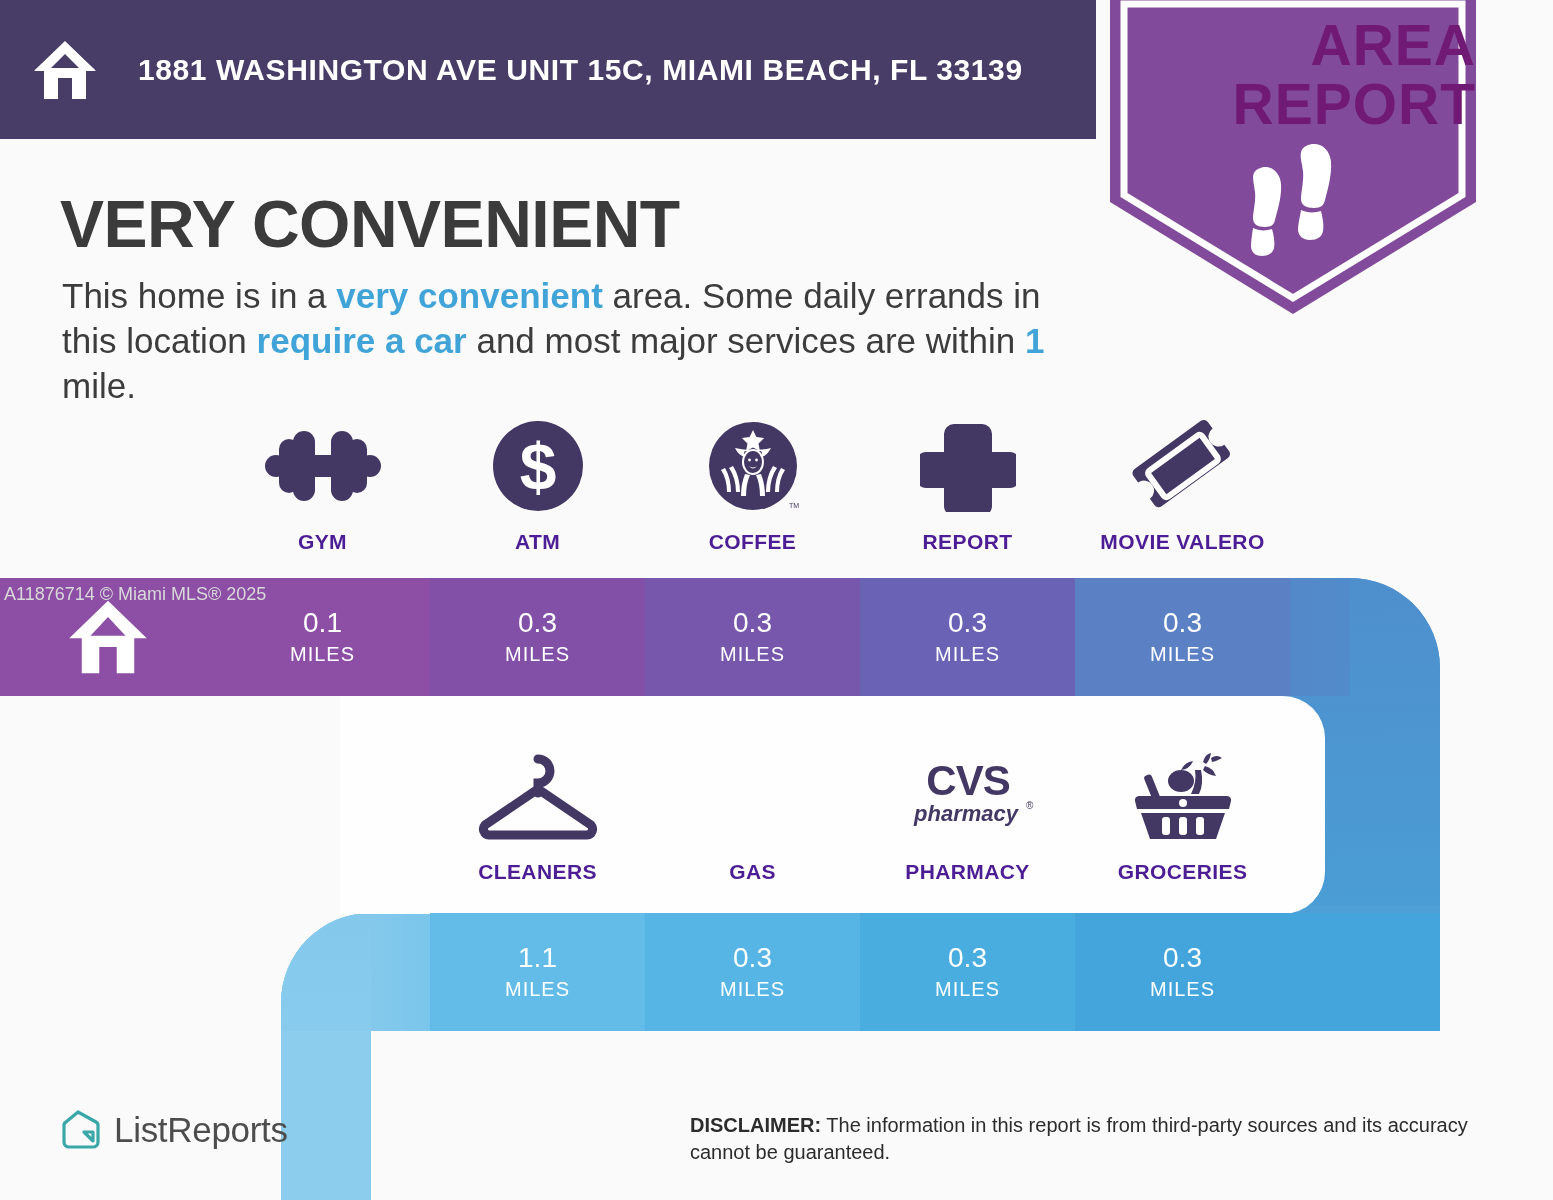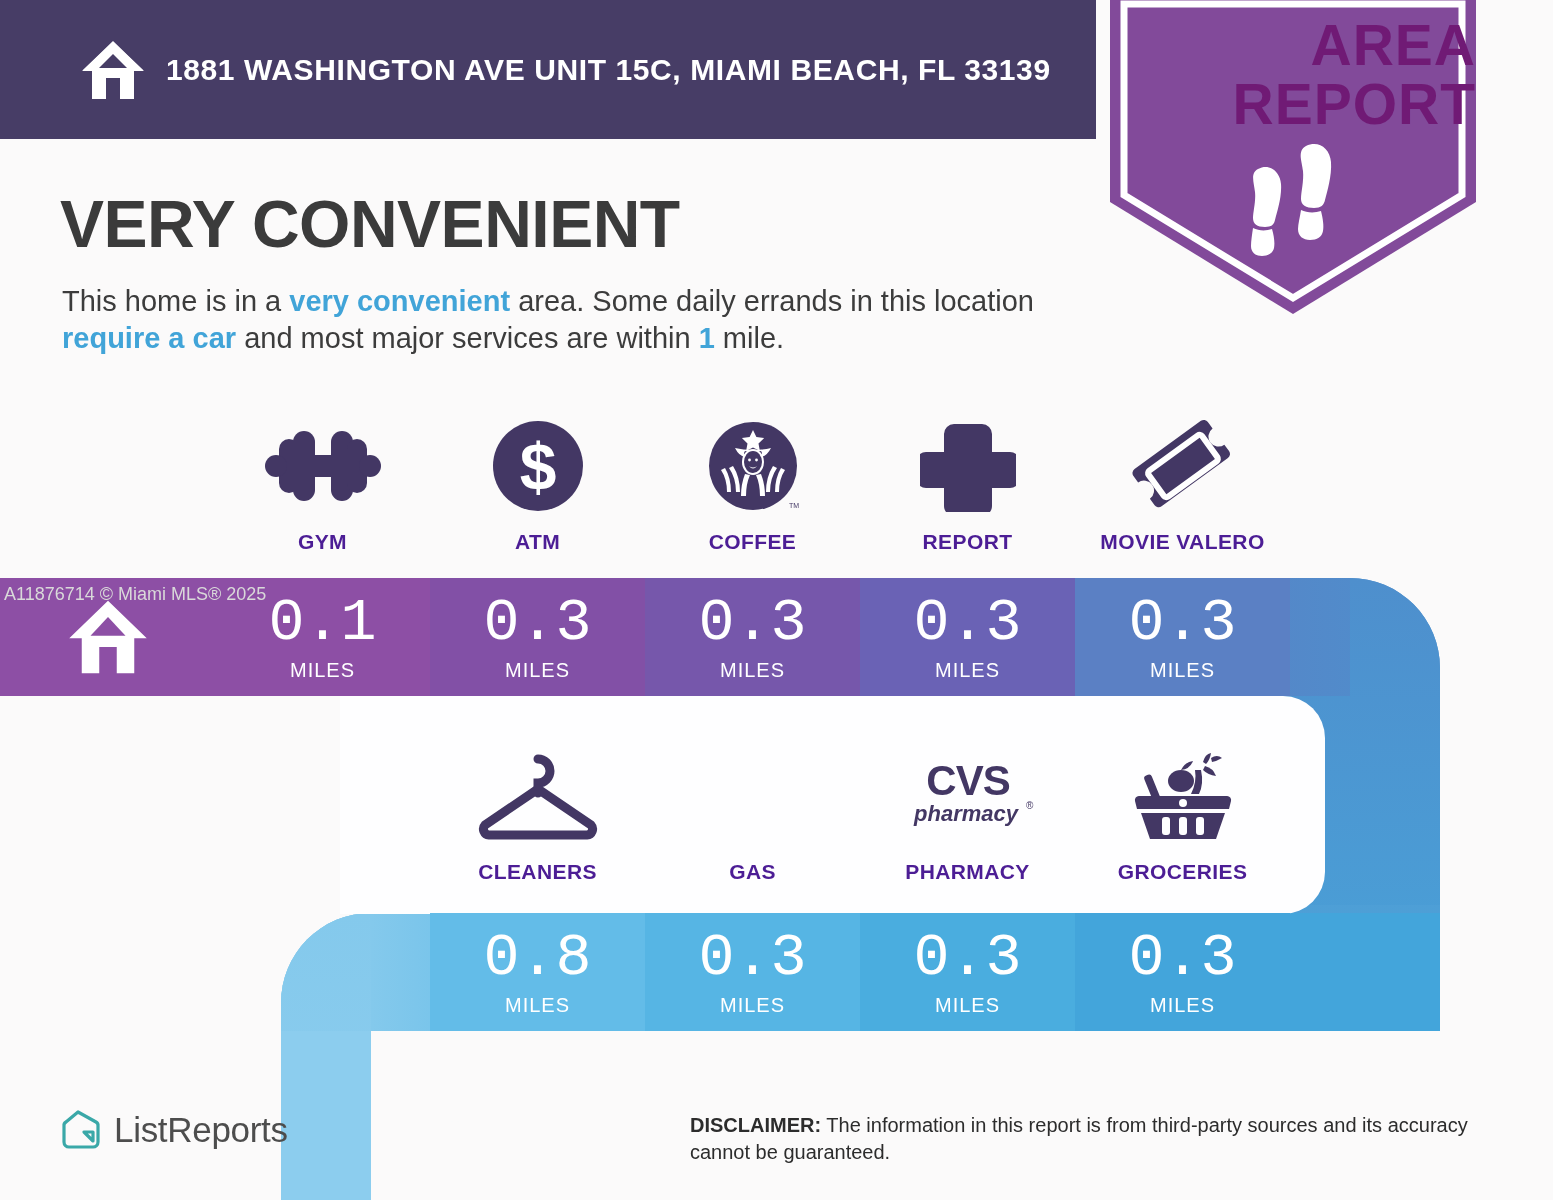--- a/index.html
+++ b/index.html
@@ -8,21 +8,21 @@
     background: #fbfafa;
     font-family: "Liberation Sans", sans-serif;
     overflow: hidden;
   }
   #page { position: relative; width: 1553px; height: 1200px; background: #fbfafa; }
 
   
   .header-bar {
     position: absolute; left: 0; top: 0; width: 1096px; height: 139px;
     background: #473d66;
-    display: flex; align-items: center; padding-left: 80px; gap: 20px;
+    display: flex; align-items: center; padding-left: 32px; gap: 40px;
   }
   .header-home-icon { width: 66px; height: 64px; flex: 0 0 auto; }
   .header-address {
     color: #ffffff; font-size: 30px; font-weight: 700;
     letter-spacing: 0.6px; white-space: nowrap;
   }
 
   
   .badge { position: absolute; left: 1110px; top: -6px; width: 366px; height: 320px; }
   .badge svg { display: block; width: 100%; height: 100%; }
@@ -31,22 +31,22 @@
     text-align: right; color: #701a75; font-size: 57px; font-weight: 700;
     line-height: 1.03; letter-spacing: 1px;
   }
 
   
   .headline {
     position: absolute; left: 60px; top: 186px;
     font-size: 66px; font-weight: 700; color: #3b3b3b; letter-spacing: -0.5px;
   }
   .intro {
-    position: absolute; left: 62px; top: 283px; width: 1035px;
-    font-size: 29px; line-height: 1.28; color: #3c3c3c;
+    position: absolute; left: 62px; top: 274px; width: 1035px;
+    font-size: 35px; line-height: 1.28; color: #3c3c3c;
   }
   .hl { color: #41a4d8; font-weight: 700; }
 
   
   .ribbon { position: absolute; left: 0; top: 0; width: 1553px; height: 1200px;
             pointer-events: none; }
   .ribbon svg { display: block; }
 
   
   .icon-row { position: absolute; display: flex; }
@@ -61,21 +61,21 @@
   }
   #icon-row-1 { left: 215px; top: 418px; }
   #icon-row-2 { left: 430px; top: 748px; }
 
   
   .dist-row { position: absolute; display: flex; }
   .dist-cell {
     width: 215px; height: 118px; display: flex; flex-direction: column;
     align-items: center; justify-content: center; color: #ffffff;
   }
-  .dist-value { font-size: 60px; font-weight: 400; line-height: 1; font-family: Liberation Mono, monospace; }
+  .dist-value { font-size: 28px; font-weight: 400; line-height: 1; }
   .dist-unit { font-size: 20px; font-weight: 400; letter-spacing: 1px; margin-top: 6px; }
   #dist-row-1 { left: 215px; top: 578px; }
   #dist-row-2 { left: 430px; top: 913px; }
 
   
   .ribbon-home {
     position: absolute; left: 0px; top: 578px; width: 215px; height: 118px;
     display: flex; align-items: center; justify-content: center;
   }
 
@@ -392,21 +392,21 @@
             <rect x="65" y="69" width="8" height="18" rx="3" fill="#fefeff"></rect>
           </g>
         </svg>
       </div>
       <div class="icon-label">GROCERIES</div>
     </div>
   </div>
 
   <div class="dist-row" id="dist-row-2">
     <div class="dist-cell" style="background: rgb(99, 188, 232);">
-      <div class="dist-value">0.8</div>
+      <div class="dist-value">1.1</div>
       <div class="dist-unit">MILES</div>
     </div>
     <div class="dist-cell" style="background: rgb(86, 181, 228);">
       <div class="dist-value">0.3</div>
       <div class="dist-unit">MILES</div>
     </div>
     <div class="dist-cell" style="background: rgb(74, 173, 223);">
       <div class="dist-value">0.3</div>
       <div class="dist-unit">MILES</div>
     </div>

